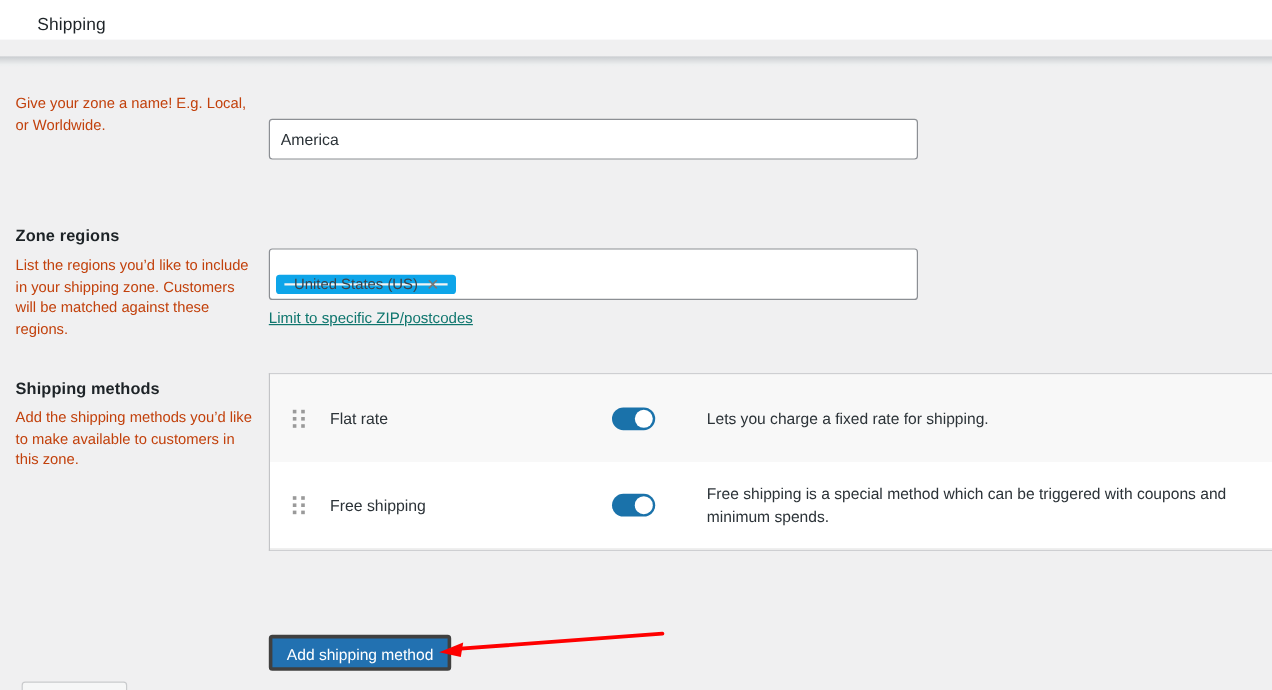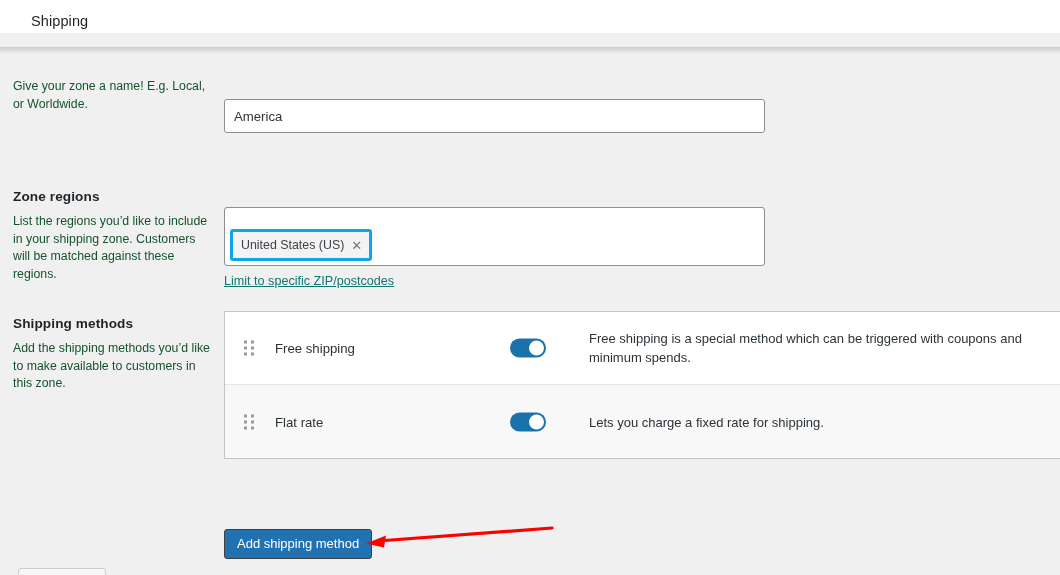--- a/index.html
+++ b/index.html
@@ -41,21 +41,21 @@
   .row-title {
     font-size: 13.6px;
     font-weight: bold;
     color: #1d2327;
     margin: 0 0 9px 0;
     letter-spacing: .1px;
   }
   .row-desc {
     font-size: 12.3px;
     line-height: 17.5px;
-    color: #14532d;
+    color: #c2410c;
     margin: 0;
   }
 
   .field-col { position: absolute; left: 224px; }
 
   
   .text-input {
     width: 541px;
     height: 32px;
     border: 1px solid #8c8f94;
@@ -78,23 +78,23 @@
     background: #fff;
     padding: 4px 5px;
     display: flex;
     align-items: center;
     flex-wrap: wrap;
   }
   .chip {
     display: inline-flex;
     align-items: center;
     background: #f3f3f3;
-    border: 3px solid #0ea5e9;
-    border-radius: 3px;
-    height: 32px;
+    border: 7px solid #0ea5e9;
+    border-radius: 3px;
+    height: 16px;
     padding: 0 7px 0 8px;
     font-size: 12.4px;
     color: #3c434a;
     line-height: 1;
     margin-top: 17px;
   }
   .chip-x {
     margin-left: 7px;
     font-size: 13px;
     color: #777;
@@ -200,21 +200,21 @@
     line-height: 19px;
     color: #2c3338;
   }
 
   
   .add-btn {
     position: absolute;
     left: 224px;
     height: 30px;
     background: #2271b1;
-    border: 1px solid #404040;
+    border: 3px solid #404040;
     border-radius: 3px;
     color: #fff;
     font-family: "Liberation Sans", sans-serif;
     font-size: 13px;
     padding: 0 12px;
     cursor: pointer;
     line-height: 28px;
   }
 
   
@@ -272,51 +272,51 @@
 
 <div class="row" style="top:316px;">
   <div class="row-label-col">
     <p class="row-title">Shipping methods</p>
     <p class="row-desc">Add the shipping methods you’d like to make available to customers in this zone.</p>
   </div>
 </div>
 
 <div class="methods-table" style="top:311px;">
 
+  <div class="mt-row alt">
+    <span class="drag-handle">
+      <i></i>
+        <i></i>
+        <i></i>
+        <i></i>
+        <i></i>
+        <i></i>
+    </span>
+    <span class="cell-title">Flat rate</span>
+    <span class="toggle">
+        <span class="knob"></span>
+      </span>
+    <span class="cell-desc">Lets you charge a fixed rate for shipping.</span>
+  </div>
+
   <div class="mt-row">
     <span class="drag-handle">
       <i></i>
         <i></i>
         <i></i>
         <i></i>
         <i></i>
         <i></i>
     </span>
     <span class="cell-title">Free shipping</span>
     <span class="toggle">
         <span class="knob"></span>
       </span>
     <span class="cell-desc">Free shipping is a special method which can be triggered with coupons and minimum spends.</span>
   </div>
-
-  <div class="mt-row alt">
-    <span class="drag-handle">
-      <i></i>
-        <i></i>
-        <i></i>
-        <i></i>
-        <i></i>
-        <i></i>
-    </span>
-    <span class="cell-title">Flat rate</span>
-    <span class="toggle">
-        <span class="knob"></span>
-      </span>
-    <span class="cell-desc">Lets you charge a fixed rate for shipping.</span>
-  </div>
 </div>
 
 <button class="add-btn" style="top:529px;">Add shipping method</button>
 
 <div class="bottom-box"></div>
 
 <svg class="arrow-svg" viewBox="0 0 205 36">
   <line x1="192" y1="8" x2="18" y2="21" stroke="#fe0000" stroke-width="3.2" stroke-linecap="round"></line>
   <polygon points="6,23.5 26,15.5 24,27.5" fill="#fe0000"></polygon>
 </svg>

